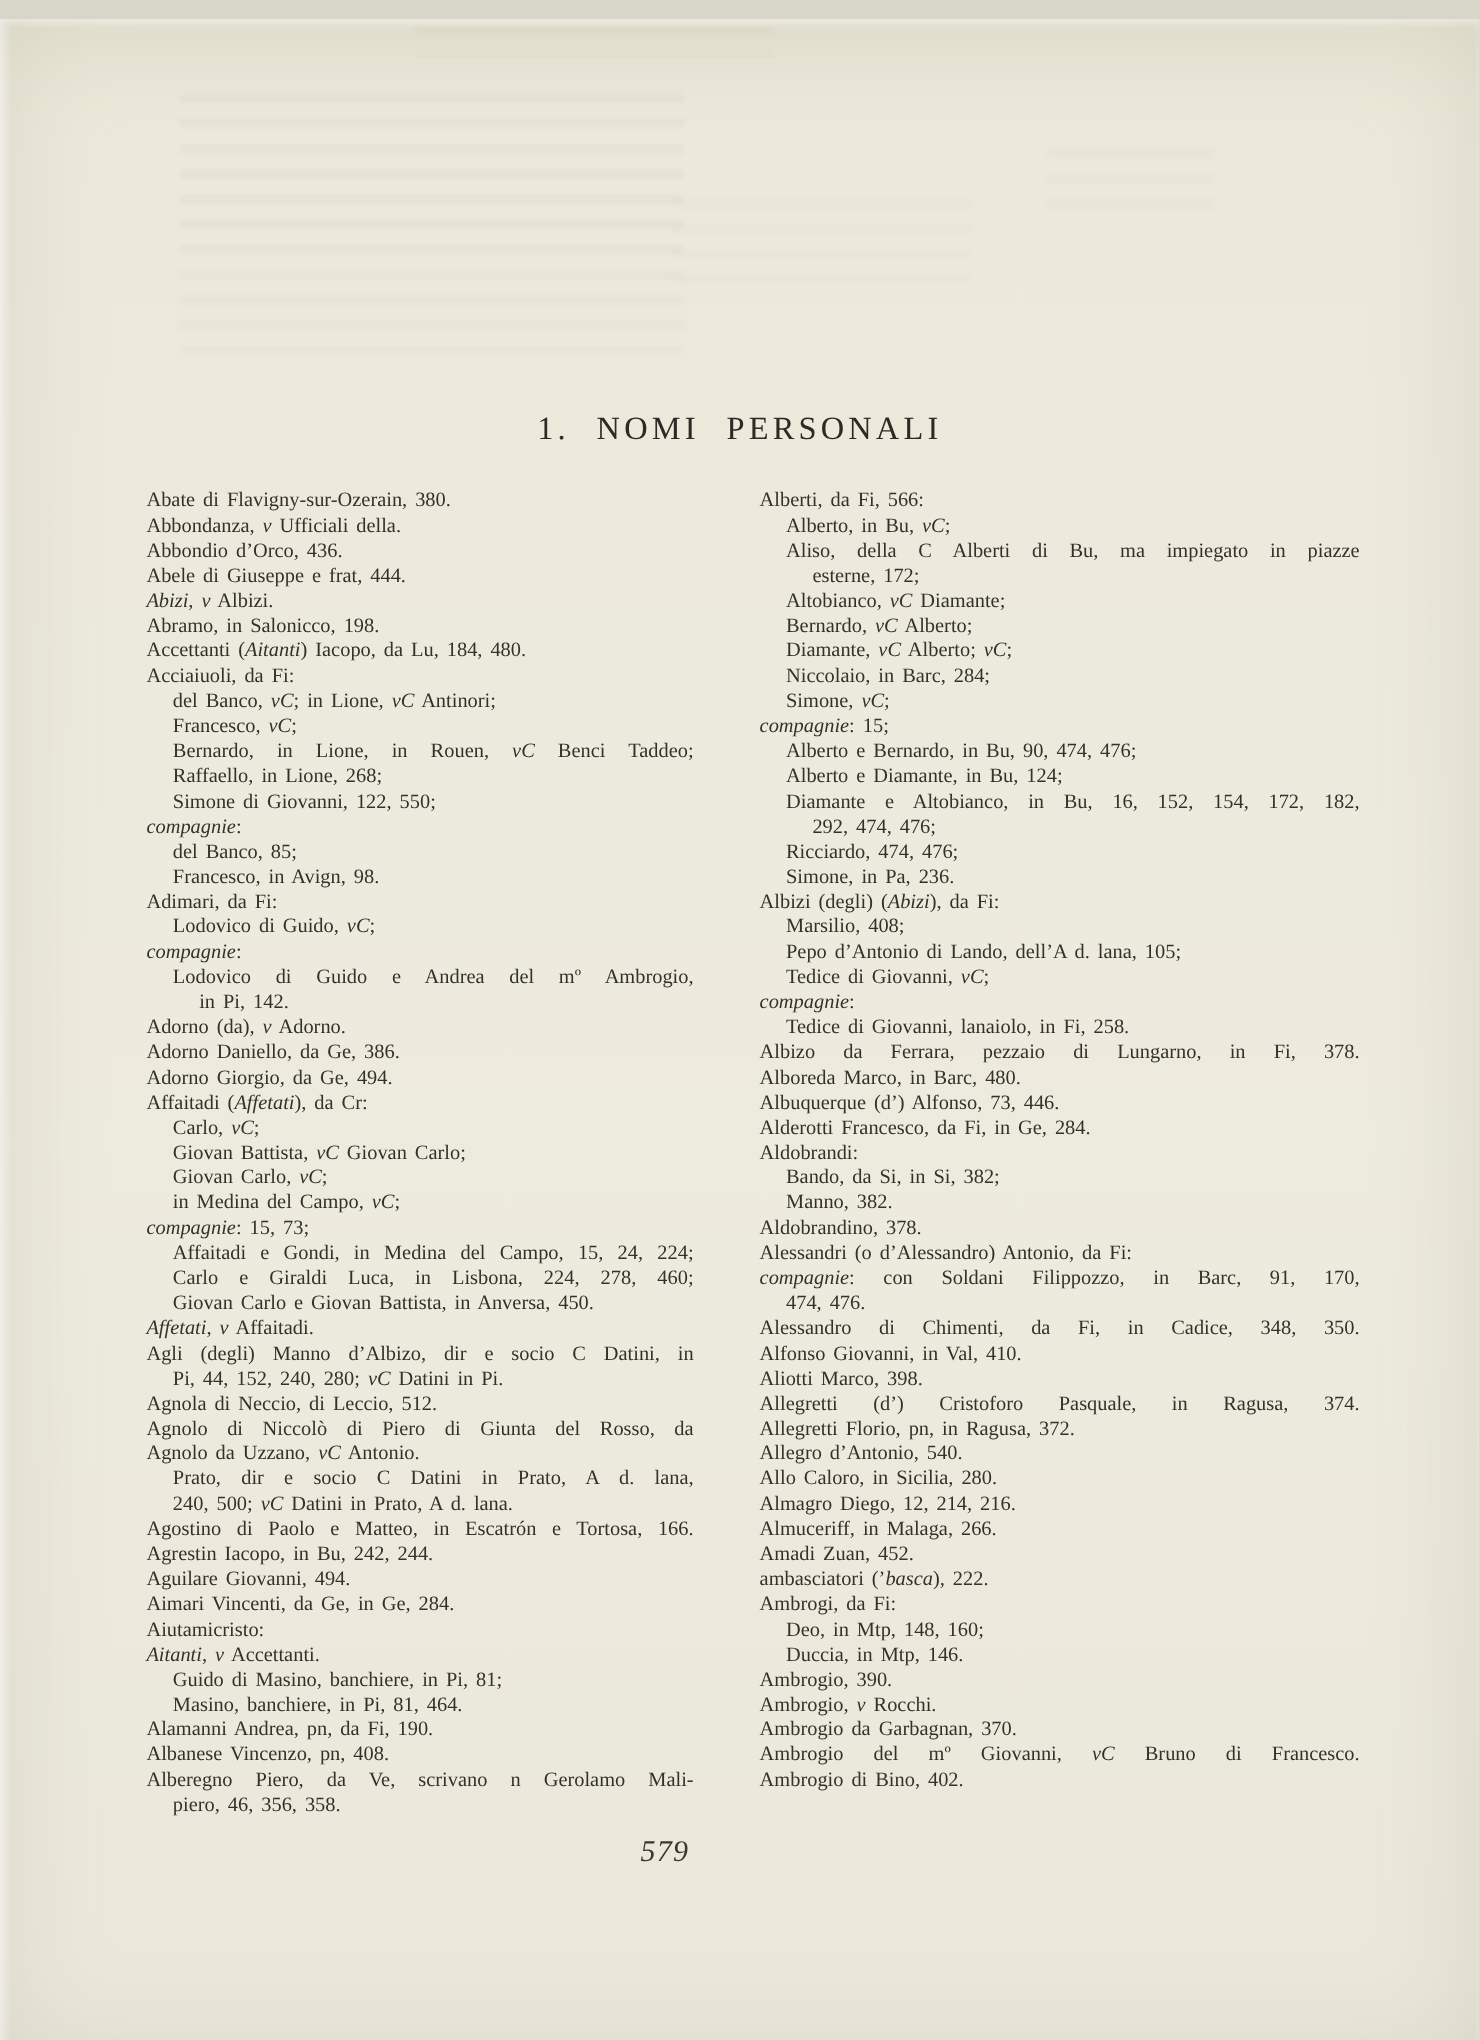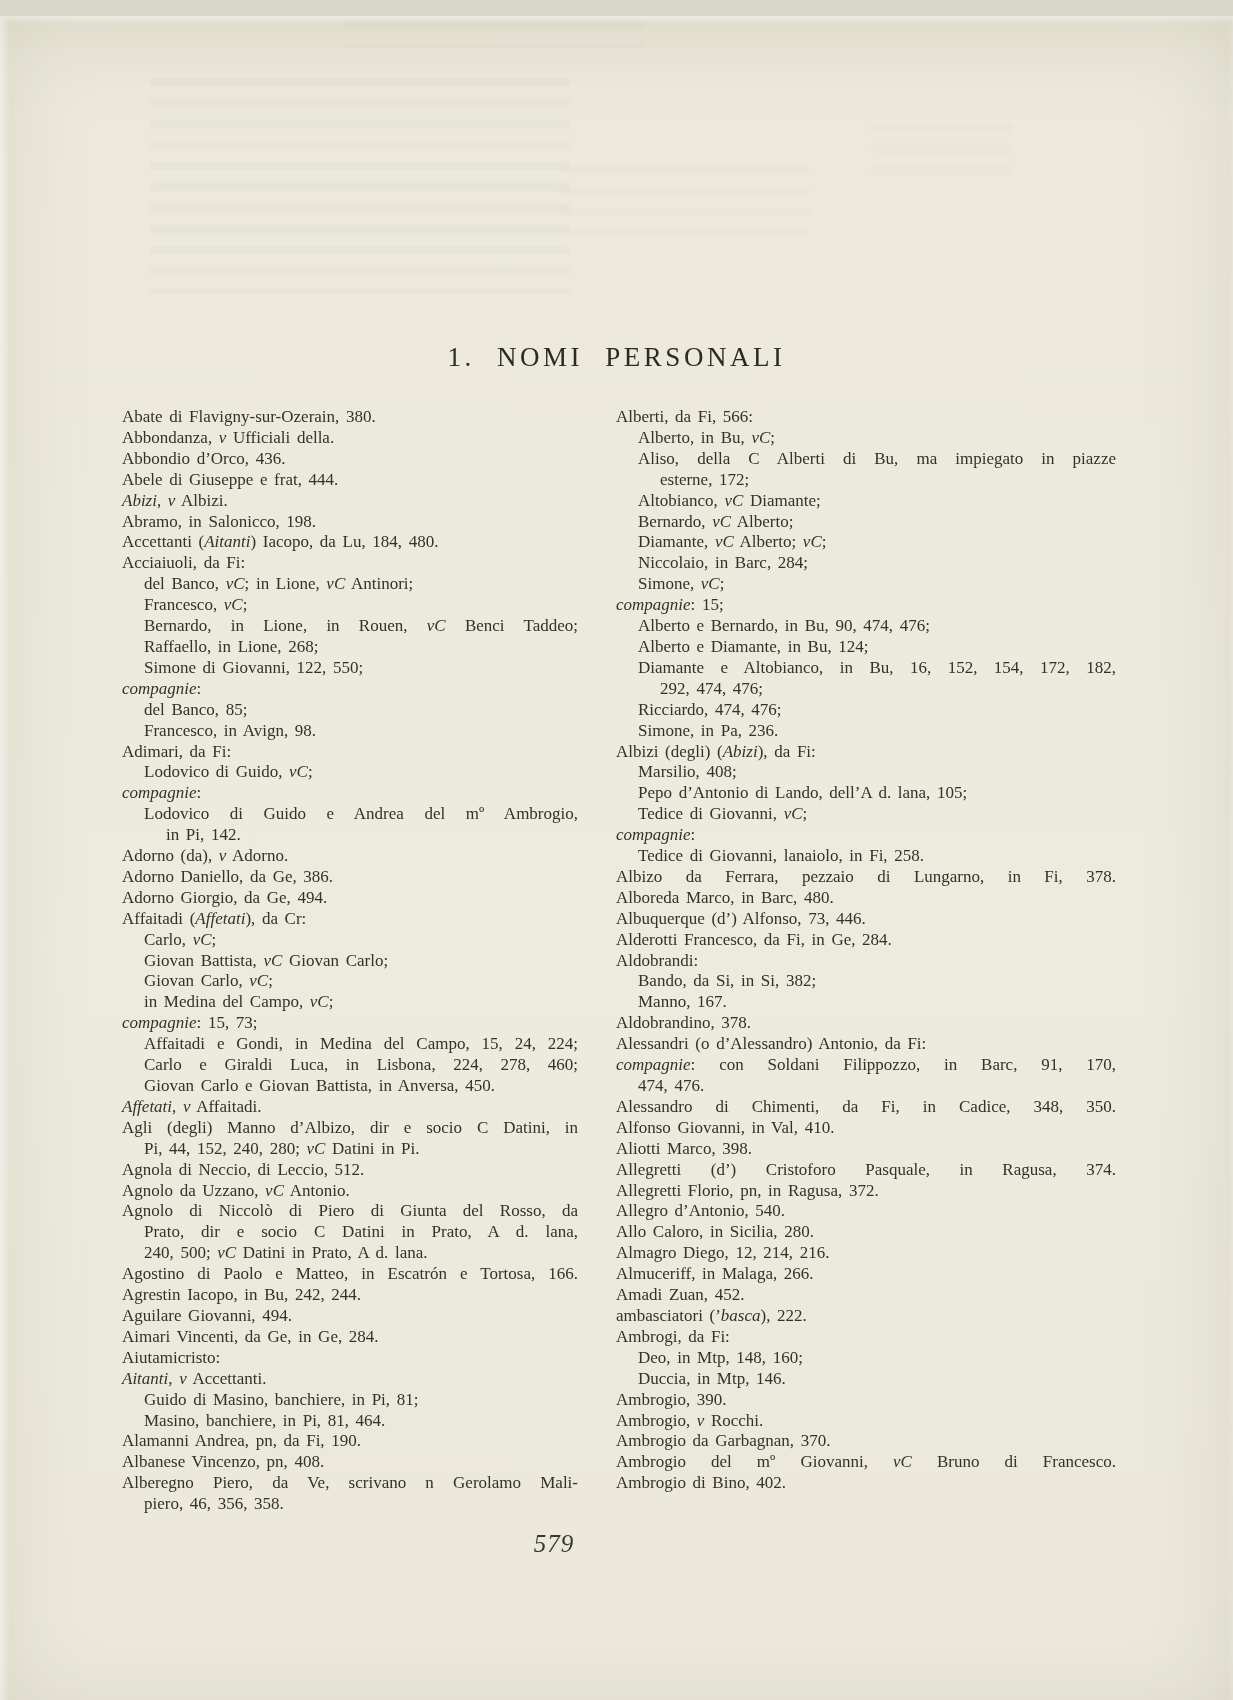--- a/index.html
+++ b/index.html
@@ -44,21 +44,21 @@
     color:#2c2a24;
   }
 
   .col{
     position:absolute;top:391px;
     font-size:17px;line-height:20.9px;
     word-spacing:0.14em;
     color:#34312b;
   }
   .col.left{left:122px;width:456px;}
-  .col.right{left:616px;width:500px;}
+  .col.right{left:633px;width:500px;}
 
   .line{min-height:20.9px;}
   .line.i1{padding-left:22px;}
   .line.i2{padding-left:44px;}
   .line.j{text-align:justify;text-align-last:justify;}
   .line i{font-style:italic;}
 
   .folio{
     position:absolute;left:104px;top:1514px;width:900px;
     text-align:center;
@@ -108,22 +108,22 @@
       <div class="line i1">Giovan Carlo, <i>vC</i>;</div>
       <div class="line i1">in Medina del Campo, <i>vC</i>;</div>
       <div class="line i0"><i>compagnie</i>: 15, 73;</div>
       <div class="line i1 j">Affaitadi e Gondi, in Medina del Campo, 15, 24, 224;</div>
       <div class="line i1 j">Carlo e Giraldi Luca, in Lisbona, 224, 278, 460;</div>
       <div class="line i1">Giovan Carlo e Giovan Battista, in Anversa, 450.</div>
       <div class="line i0"><i>Affetati</i>, <i>v</i> Affaitadi.</div>
       <div class="line i0 j">Agli (degli) Manno d’Albizo, dir e socio C Datini, in</div>
       <div class="line i1">Pi, 44, 152, 240, 280; <i>vC</i> Datini in Pi.</div>
       <div class="line i0">Agnola di Neccio, di Leccio, 512.</div>
+      <div class="line i0 j">Agnolo di Niccolò di Piero di Giunta del Rosso, da</div>
       <div class="line i0">Agnolo da Uzzano, <i>vC</i> Antonio.</div>
-      <div class="line i0 j">Agnolo di Niccolò di Piero di Giunta del Rosso, da</div>
       <div class="line i1 j">Prato, dir e socio C Datini in Prato, A d. lana,</div>
       <div class="line i1">240, 500; <i>vC</i> Datini in Prato, A d. lana.</div>
       <div class="line i0 j">Agostino di Paolo e Matteo, in Escatrón e Tortosa, 166.</div>
       <div class="line i0">Agrestin Iacopo, in Bu, 242, 244.</div>
       <div class="line i0">Aguilare Giovanni, 494.</div>
       <div class="line i0">Aimari Vincenti, da Ge, in Ge, 284.</div>
       <div class="line i0">Aiutamicristo:</div>
       <div class="line i0"><i>Aitanti</i>, <i>v</i> Accettanti.</div>
       <div class="line i1">Guido di Masino, banchiere, in Pi, 81;</div>
       <div class="line i1">Masino, banchiere, in Pi, 81, 464.</div>
@@ -155,21 +155,21 @@
       <div class="line i1">Pepo d’Antonio di Lando, dell’A d. lana, 105;</div>
       <div class="line i1">Tedice di Giovanni, <i>vC</i>;</div>
       <div class="line i0"><i>compagnie</i>:</div>
       <div class="line i1">Tedice di Giovanni, lanaiolo, in Fi, 258.</div>
       <div class="line i0 j">Albizo da Ferrara, pezzaio di Lungarno, in Fi, 378.</div>
       <div class="line i0">Alboreda Marco, in Barc, 480.</div>
       <div class="line i0">Albuquerque (d’) Alfonso, 73, 446.</div>
       <div class="line i0">Alderotti Francesco, da Fi, in Ge, 284.</div>
       <div class="line i0">Aldobrandi:</div>
       <div class="line i1">Bando, da Si, in Si, 382;</div>
-      <div class="line i1">Manno, 167.</div>
+      <div class="line i1">Manno, 382.</div>
       <div class="line i0">Aldobrandino, 378.</div>
       <div class="line i0">Alessandri (o d’Alessandro) Antonio, da Fi:</div>
       <div class="line i0 j"><i>compagnie</i>: con Soldani Filippozzo, in Barc, 91, 170,</div>
       <div class="line i1">474, 476.</div>
       <div class="line i0 j">Alessandro di Chimenti, da Fi, in Cadice, 348, 350.</div>
       <div class="line i0">Alfonso Giovanni, in Val, 410.</div>
       <div class="line i0">Aliotti Marco, 398.</div>
       <div class="line i0 j">Allegretti (d’) Cristoforo Pasquale, in Ragusa, 374.</div>
       <div class="line i0">Allegretti Florio, pn, in Ragusa, 372.</div>
       <div class="line i0">Allegro d’Antonio, 540.</div>

